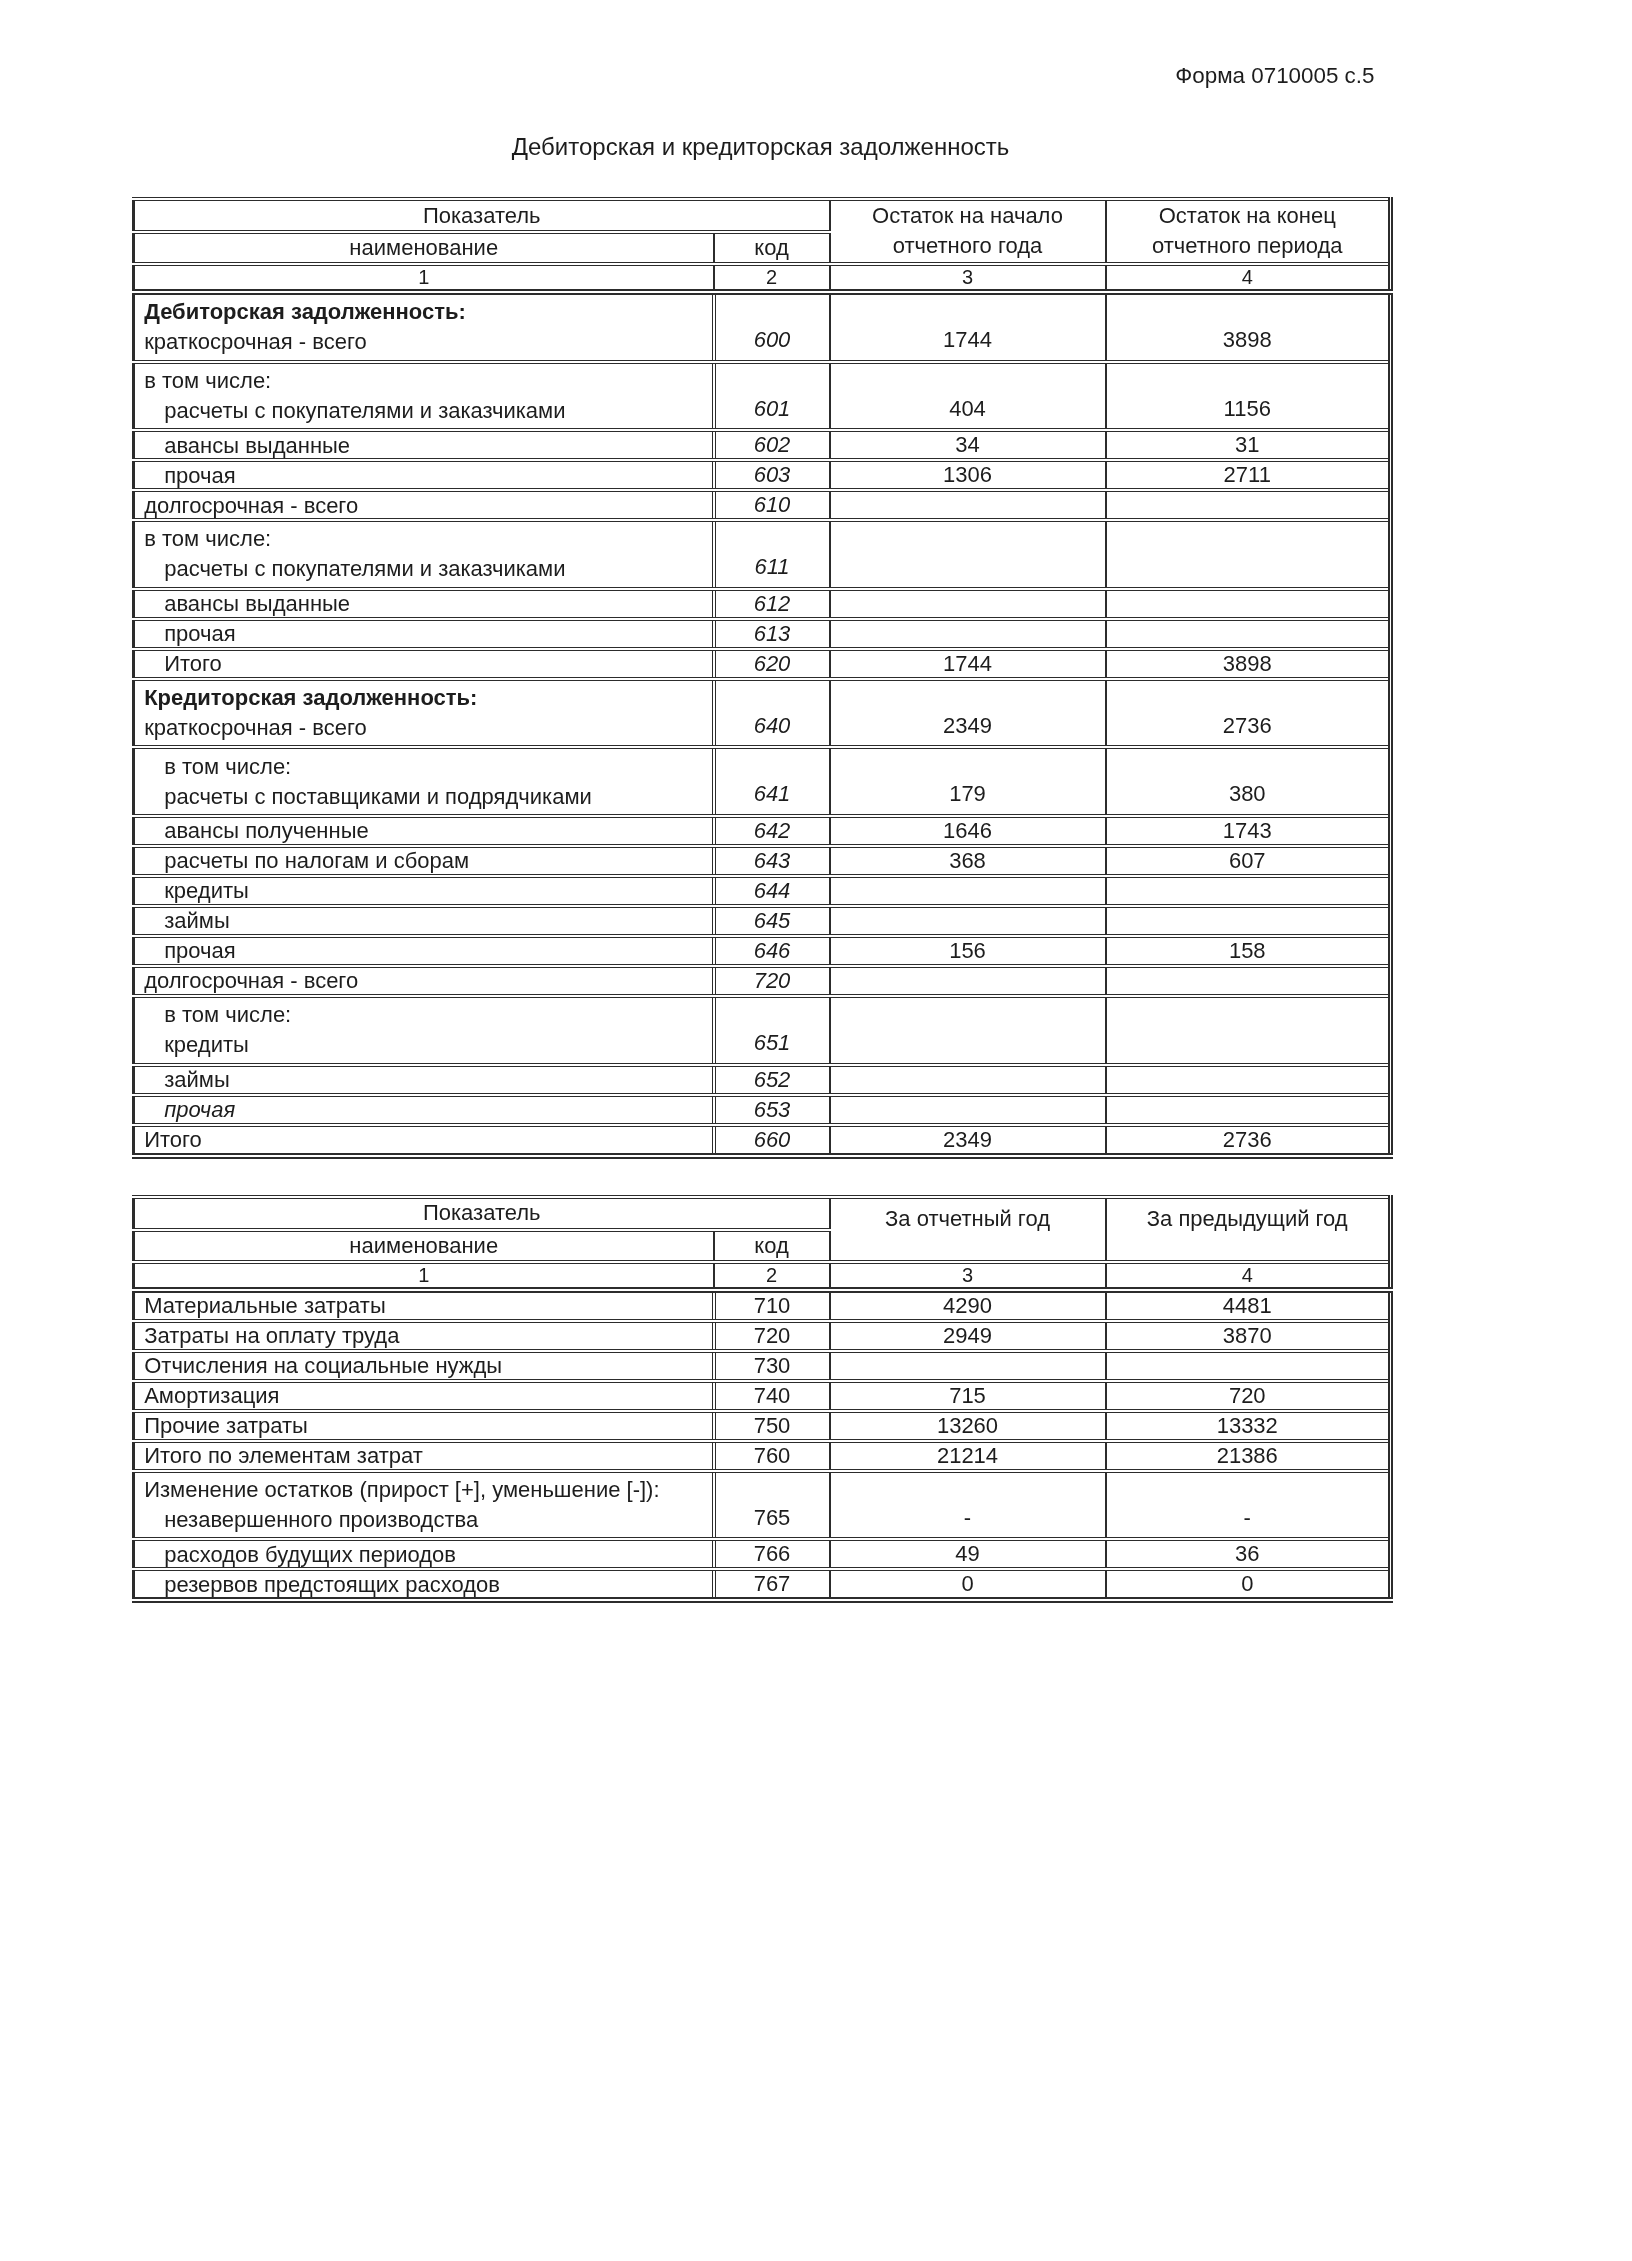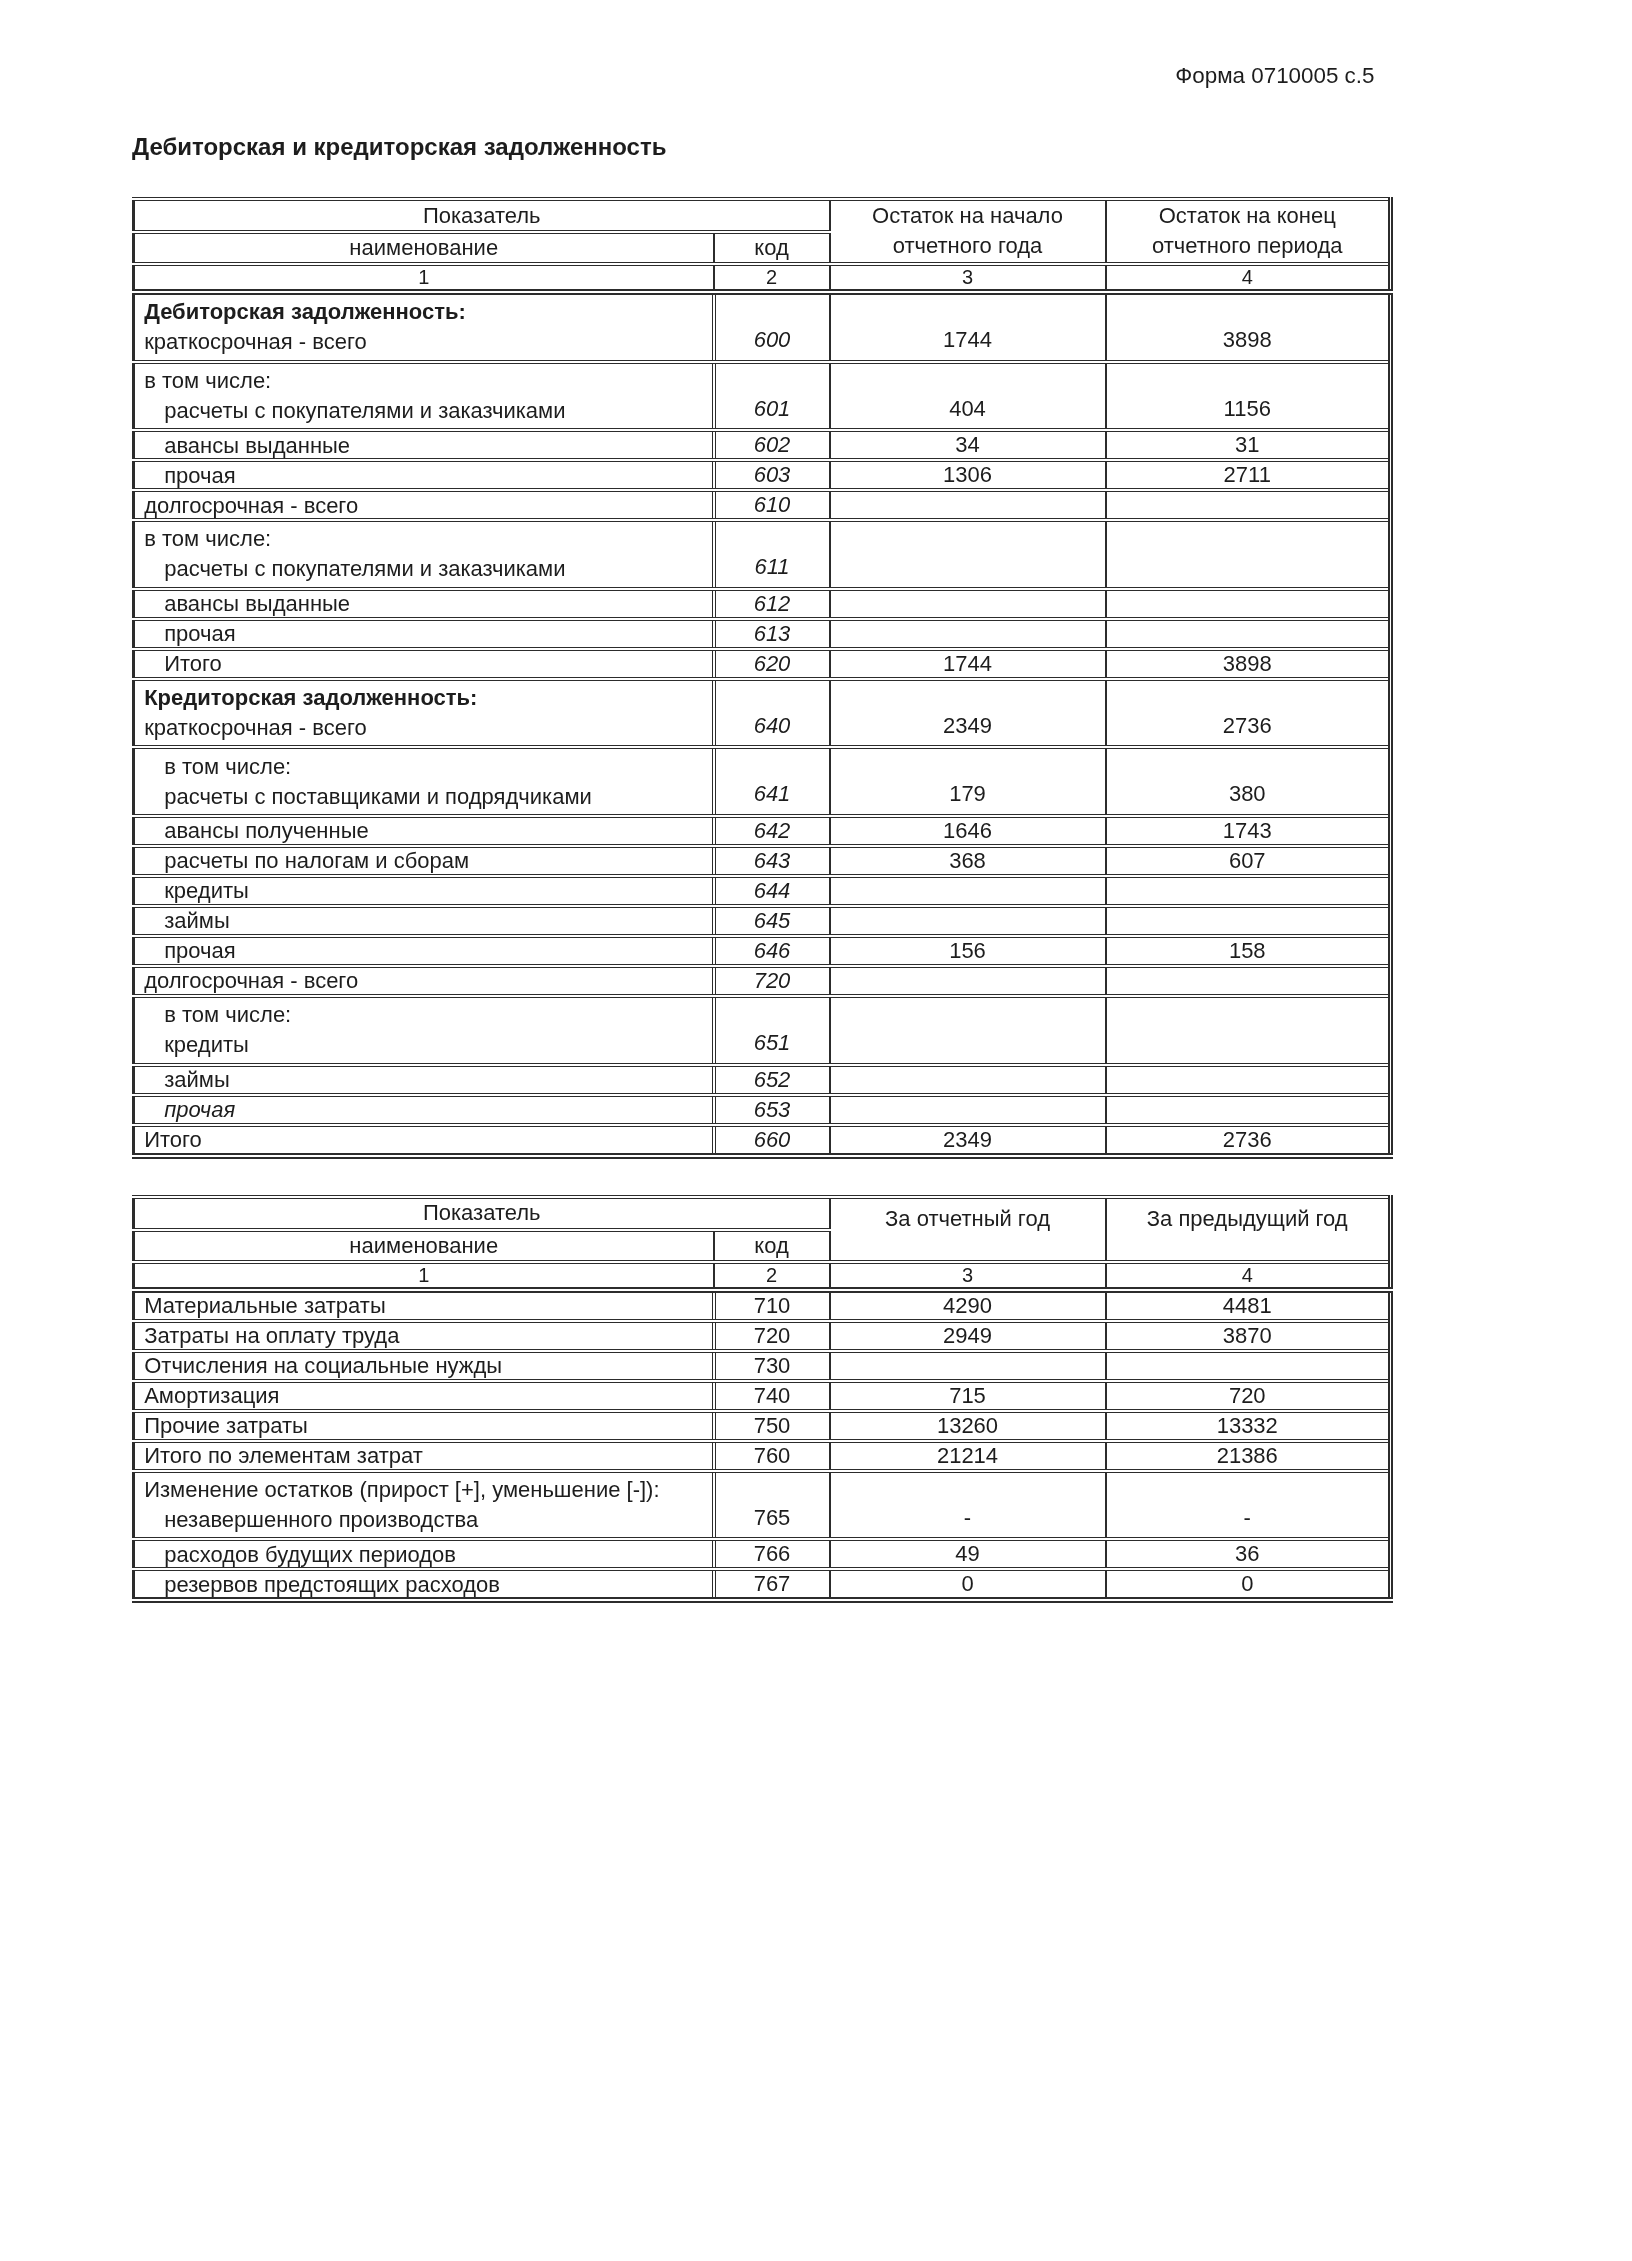--- a/index.html
+++ b/index.html
@@ -19,22 +19,22 @@
   .form-label{
     margin-top:62px;
     text-align:right;
     padding-right:14.5px;
     font-size:22.4px;
     height:28px;
     line-height:28px;
   }
   .t-title{
     margin-top:42px;
-    text-align:left;
-    font-weight:bold;
+    text-align:center;
+    font-weight:normal;
     font-size:24px;
     line-height:29px;
   }
   .t2-title{margin-top:22.4px;line-height:38px;}
 
   table.ftable{
     border-collapse:collapse;
     table-layout:fixed;
     width:1257px;
     margin-top:36px;

